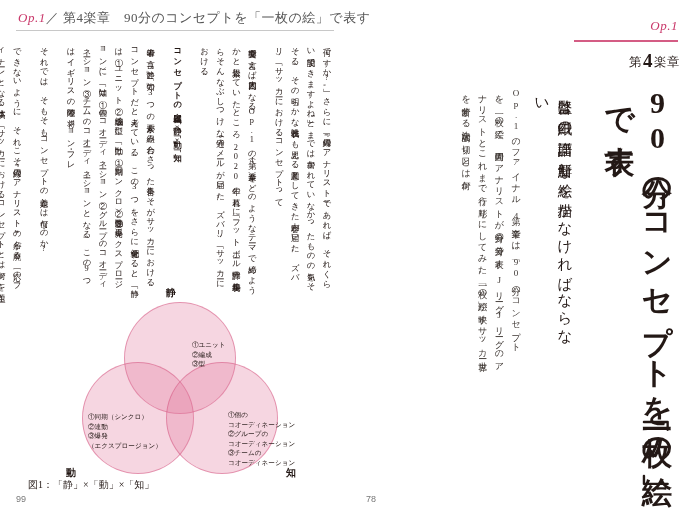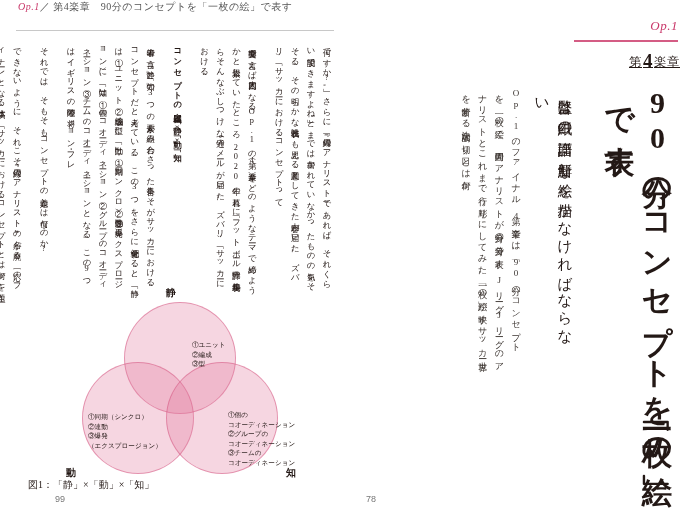--- a/index.html
+++ b/index.html
@@ -52,21 +52,20 @@
   .chapter-label {
     position: absolute;
     right: 20px;
     top: 50px;
     width: 100px;
     text-align: right;
     font-size: 12.5px;
     color: #231815;
     letter-spacing: 0.5px;
     white-space: nowrap;
-    text-decoration: underline;
   }
   .chapter-label .num {
     font-size: 19px;
     font-weight: bold;
     font-family: "Liberation Serif", serif;
     color: #231815;
     vertical-align: -1px;
     padding: 0 1px;
   }
 
@@ -123,22 +122,22 @@
     position: absolute;
     left: 0;
     top: 0;
     width: 350px;
     height: 514px;
     box-sizing: border-box;
   }
   .running-head {
     position: absolute;
     left: 18px;
-    top: 0;
-    font-size: 10px;
+    top: 9px;
+    font-size: 13px;
     color: #555;
     letter-spacing: 0.5px;
     white-space: nowrap;
   }
   .running-head .rh-op {
     font-style: italic;
     color: #c9386a;
   }
   .head-rule {
     position: absolute;
@@ -173,21 +172,20 @@
     font-weight: bold;
     letter-spacing: 1.2px;
   }
   .page-num-left {
     position: absolute;
     left: 16px;
     bottom: 10px;
     font-family: "Liberation Sans", sans-serif;
     font-size: 9px;
     color: #777;
-    margin-left: 39px;
   }
 
   
   .figure {
     position: absolute;
     left: 20px;
     top: 292px;
     width: 310px;
     height: 200px;
   }

